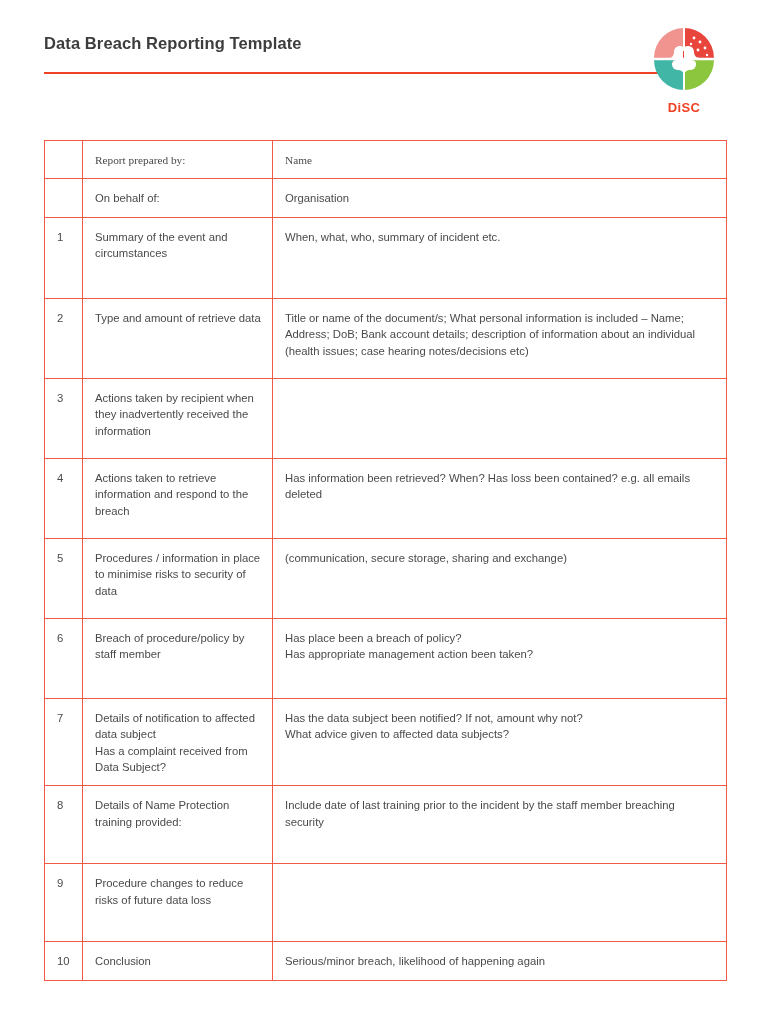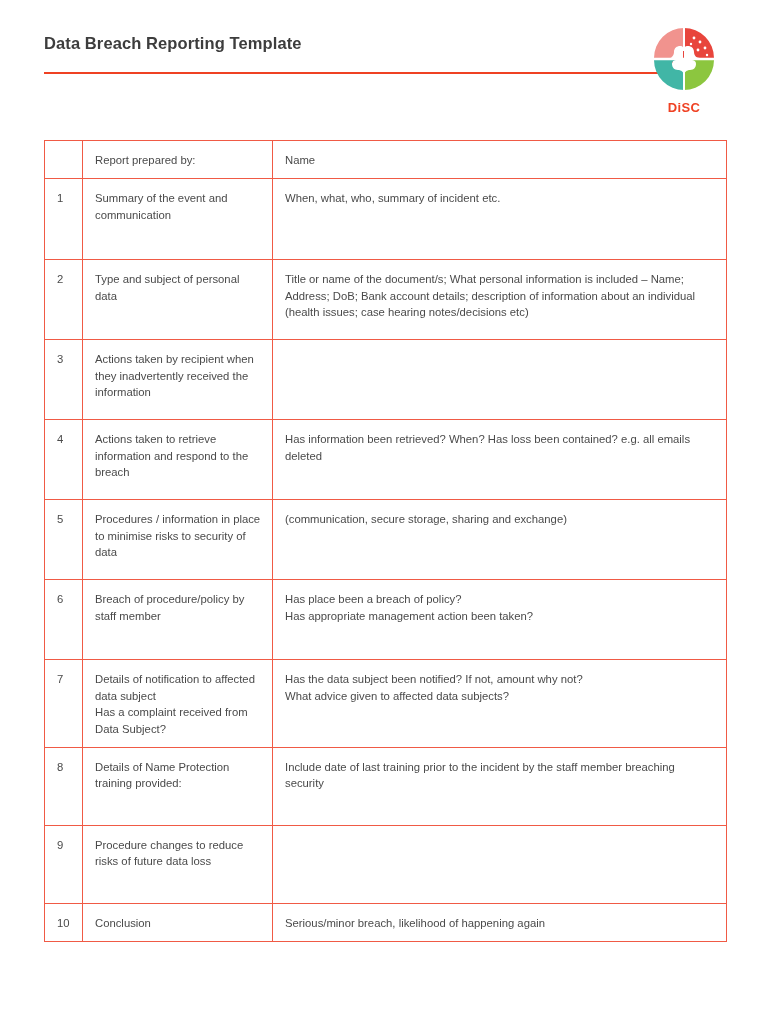--- a/index.html
+++ b/index.html
@@ -147,35 +147,40 @@
 
   <div class="table-wrap">
     <table class="form">
       <colgroup>
         <col class="c-num">
         <col class="c-label">
         <col class="c-val">
       </colgroup>
       <tbody>
 
-        <tr style="height:28px;">
+        <tr style="height:28px;font-family:Liberation Serif, serif;">
           <td class="num"></td>
           <td class="label">Report prepared by:</td>
           <td class="value">Name</td>
         </tr>
+        <tr style="height:28px;">
+          <td class="num"></td>
+          <td class="label">On behalf of:</td>
+          <td class="value">Organisation</td>
+        </tr>
 
         <tr style="height:81px;">
           <td class="num">1</td>
-          <td class="label">Summary of the event and communication</td>
+          <td class="label">Summary of the event and circumstances</td>
           <td class="value">When, what, who, summary of incident etc.</td>
         </tr>
 
         <tr style="height:80px;">
           <td class="num">2</td>
-          <td class="label">Type and subject of personal data</td>
+          <td class="label">Type and amount of retrieve data</td>
           <td class="value">Title or name of the document/s; What personal information is included – Name; Address; DoB; Bank account details; description of information about an individual (health issues; case hearing notes/decisions etc)</td>
         </tr>
 
         <tr style="height:80px;">
           <td class="num">3</td>
           <td class="label">Actions taken by recipient when they inadvertently received the information</td>
           <td class="value blank"></td>
         </tr>
 
         <tr style="height:80px;">

